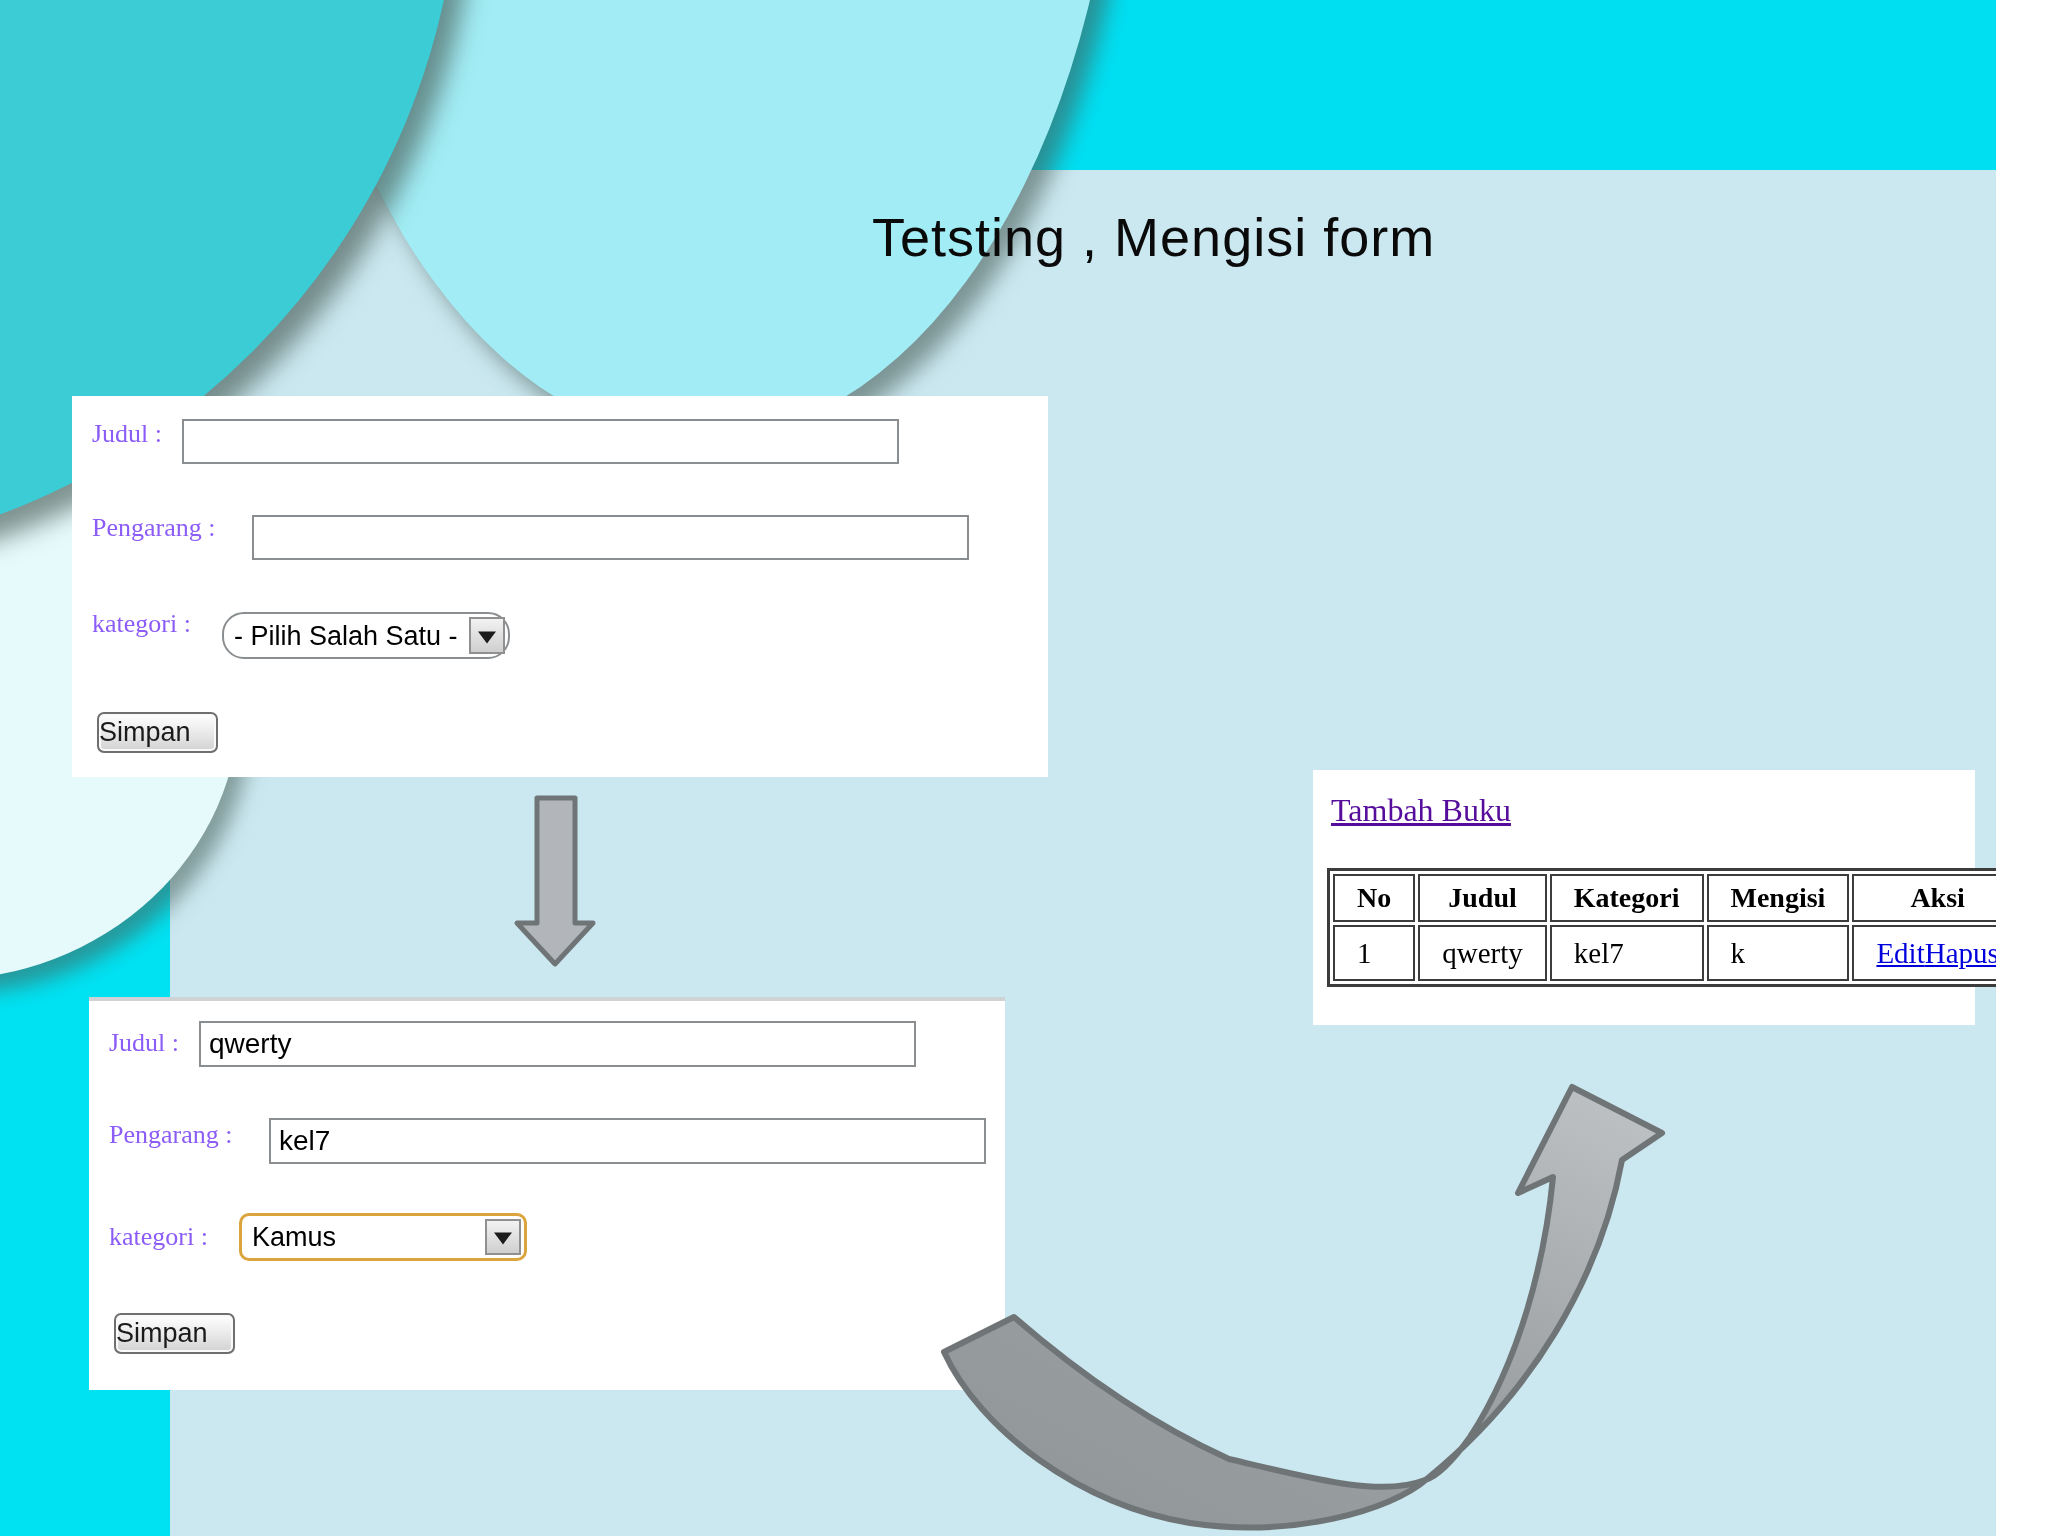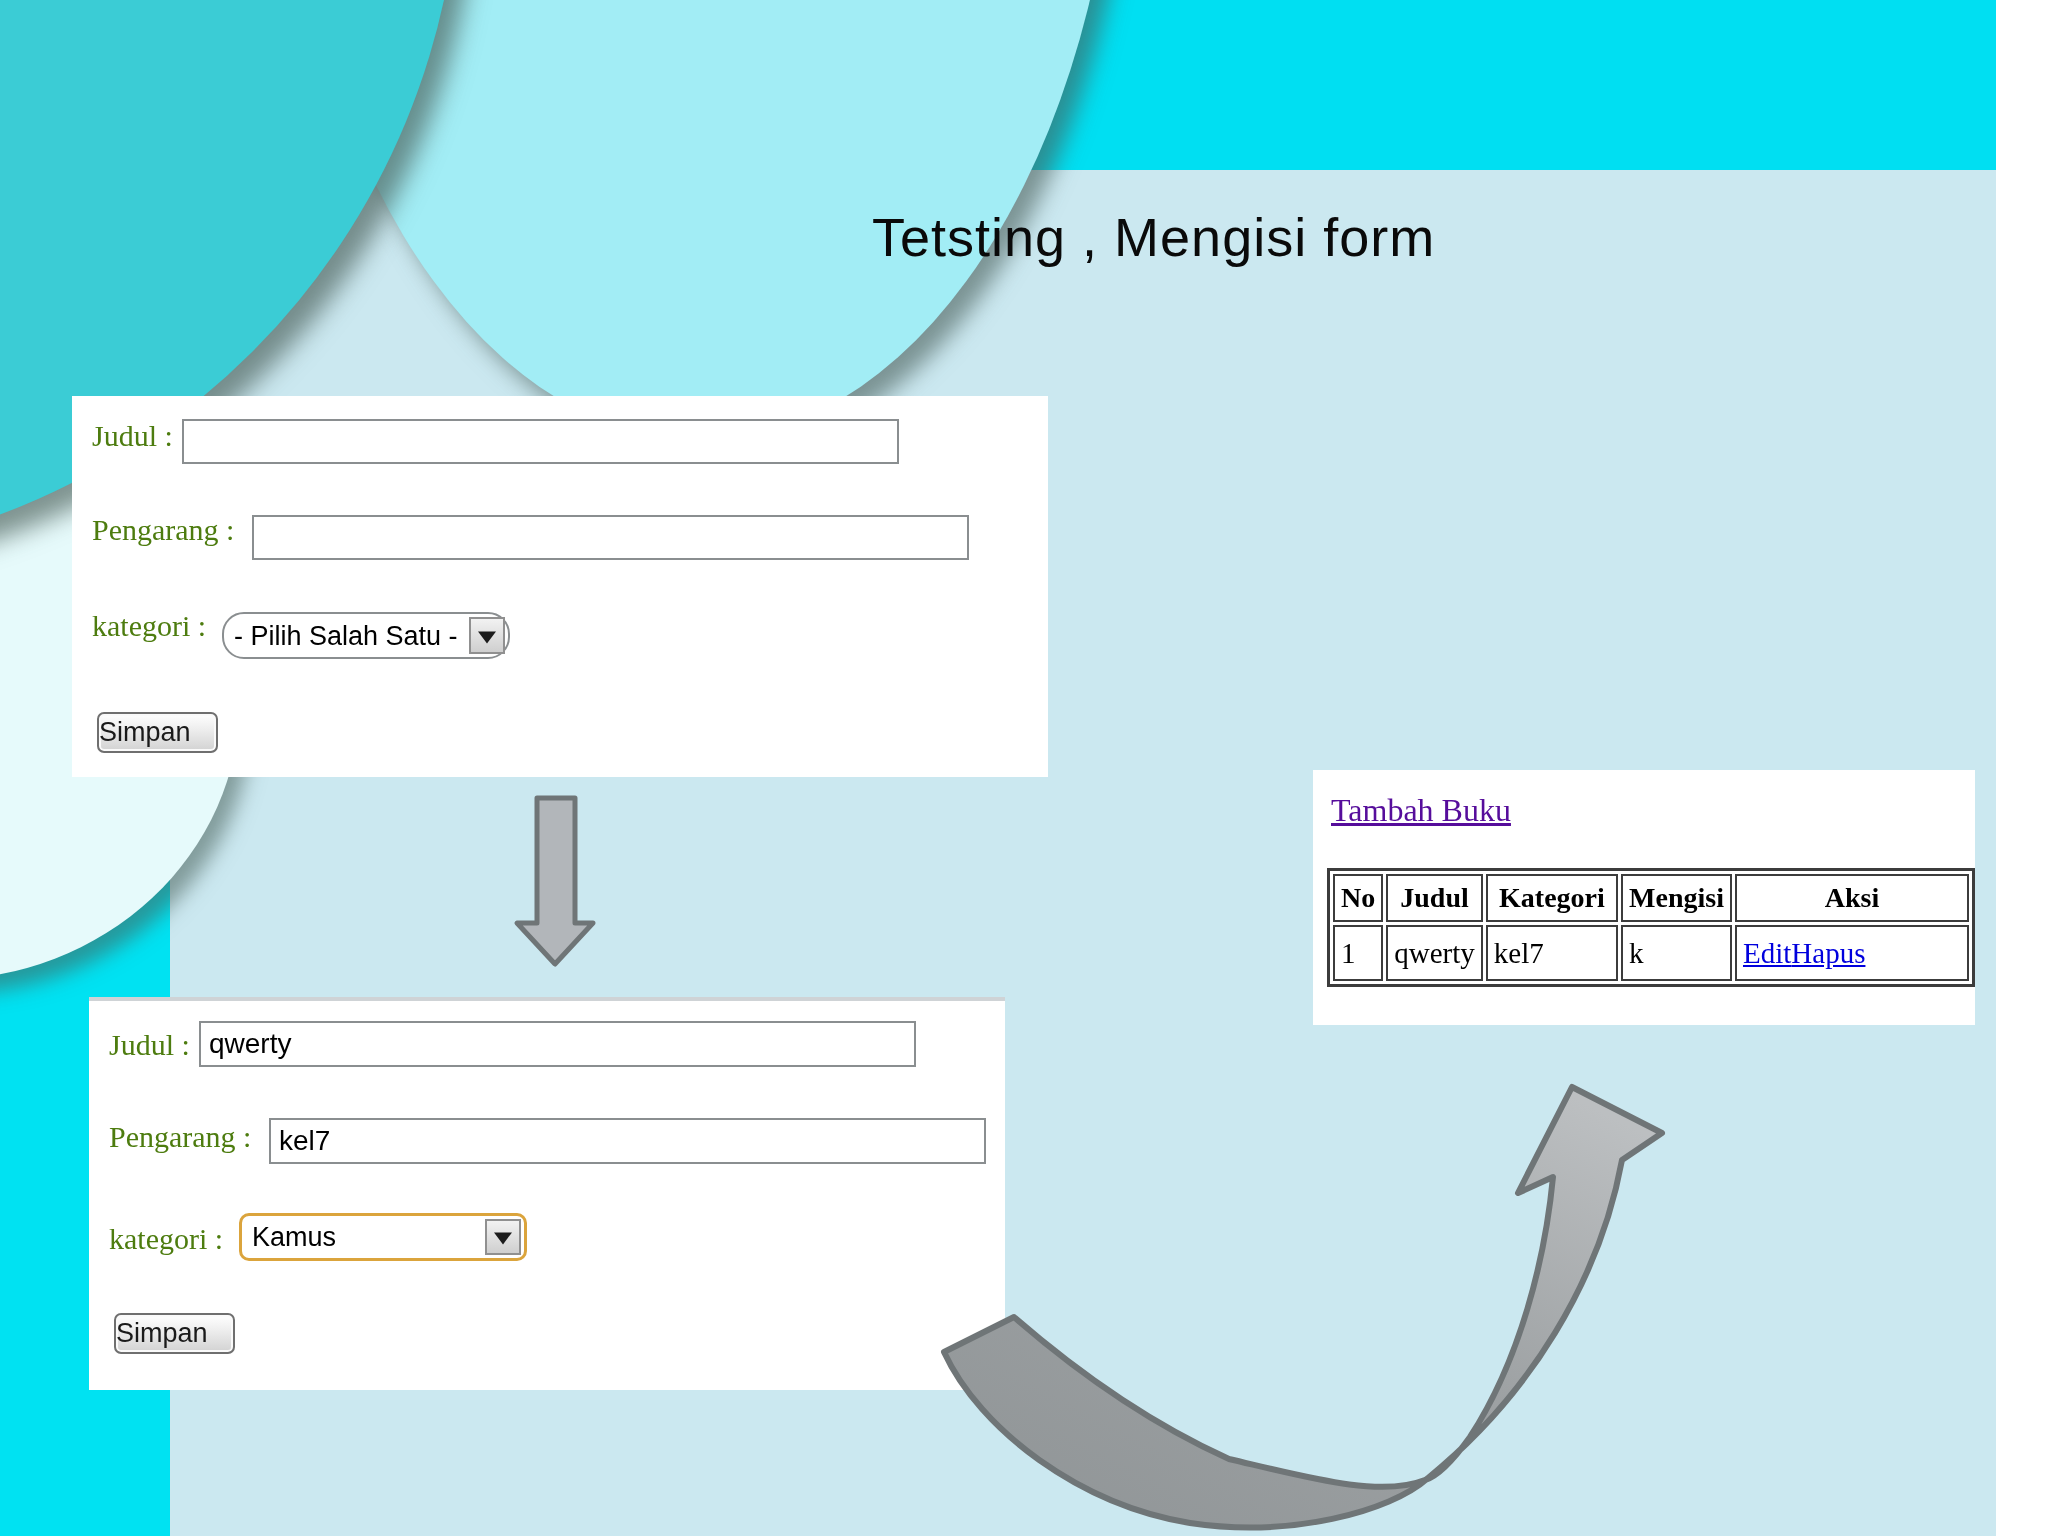--- a/index.html
+++ b/index.html
@@ -30,21 +30,21 @@
 
   .slide-title{position:absolute;left:872px;top:206px;font-size:54px;color:var(--text);
                letter-spacing:1px;white-space:nowrap;}
 
   
   .panel{position:absolute;background:var(--panel);}
   #form-empty{left:72px;top:396px;width:976px;height:381px;}
   #form-filled{left:89px;top:997px;width:916px;height:393px;border-top:4px solid #cfd3d6;}
   #result-panel{left:1313px;top:770px;width:662px;height:255px;}
 
-  .field-label{position:absolute;font-family:"Liberation Serif",serif;font-size:30px;color:#4d7c0f;white-space:nowrap;}
+  .field-label{position:absolute;font-family:"Liberation Serif",serif;font-size:26px;color:#8b5cf6;white-space:nowrap;}
   .text-input{position:absolute;border:2px solid var(--border-gray);background:#fff;
               font-family:"Liberation Sans",sans-serif;font-size:28px;color:#000;padding:0 8px;outline:none;}
   .select-box{position:absolute;border:2px solid var(--border-gray);background:#fff;}
   .select-box.focused{border:3px solid var(--select-focus);border-radius:10px;}
   .select-text{position:absolute;left:10px;top:50%;transform:translateY(-50%);
                font-size:27px;color:#000;white-space:nowrap;}
   .select-arrow-btn{position:absolute;right:3px;top:3px;bottom:3px;width:36px;
                     background:linear-gradient(#f2f2f2,#cfcfcf);border:2px solid #909090;}
   .select-arrow-btn .tri{position:absolute;left:50%;top:50%;transform:translate(-50%,-38%);
                     width:0;height:0;border-left:9px solid transparent;border-right:9px solid transparent;
@@ -52,21 +52,21 @@
   .btn{position:absolute;width:121px;height:41px;border:2px solid var(--btn-border);border-radius:7px;
        background:linear-gradient(#ffffff,#ececec 45%,#d2d2d2);box-shadow:inset 0 0 0 2px #fafafa;
        font-size:27px;color:#1a1a1a;text-align:left;line-height:37px;cursor:pointer;}
 
   
   .add-link{position:absolute;left:18px;top:22px;font-family:"Liberation Serif",serif;font-size:32px;
             color:var(--link-purple);text-decoration:underline;cursor:pointer;white-space:nowrap;}
   table.books{position:absolute;left:14px;top:98px;border-collapse:separate;border-spacing:3px;
               border:3px solid var(--table-border);background:#fff;}
   table.books th,table.books td{border:2px solid var(--table-border);font-family:"Liberation Serif",serif;
-              color:#000;padding:0 6px;white-space:nowrap;overflow:hidden;}
+              color:#000;padding:0 22px;white-space:nowrap;overflow:hidden;}
   table.books th{font-weight:bold;font-size:28px;height:48px;text-align:center;}
   table.books td{font-size:29px;height:56px;text-align:left;vertical-align:middle;}
   td.actions{text-align:center;margin-top:13px;}
   .tbl-link{color:var(--link-blue);text-decoration:underline;cursor:pointer;}
 
   .arrow-svg{position:absolute;overflow:visible;}
 </style>
 </head>
 <body>
 

